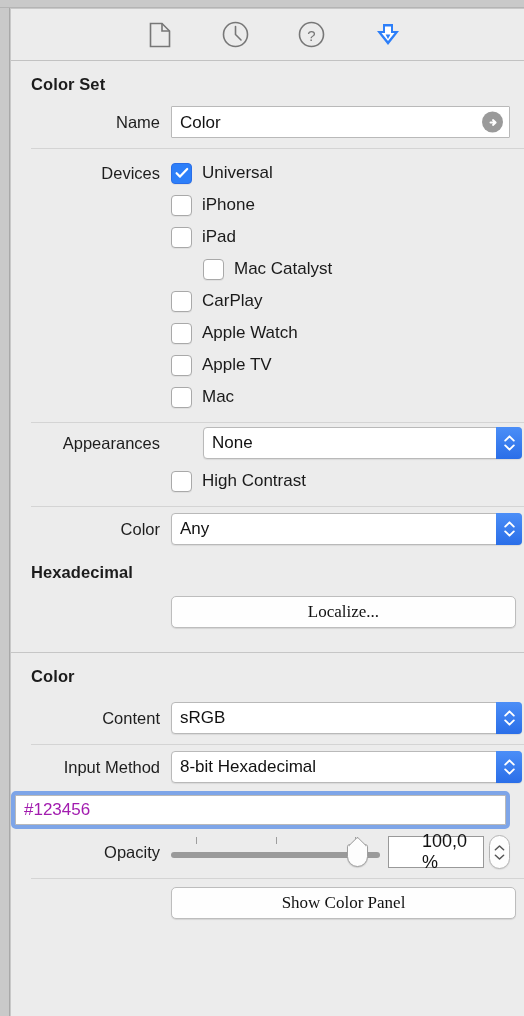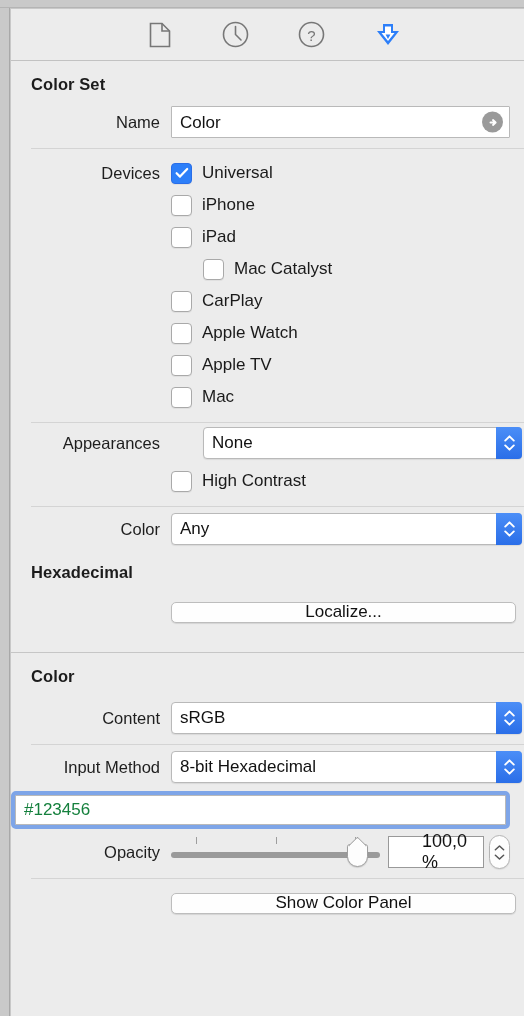--- a/index.html
+++ b/index.html
@@ -147,21 +147,21 @@
   }
   .hexfield {
     height: 30px;
     background: #fff;
     border: 1px solid #b9b9b9;
     border-radius: 1px;
     display: flex;
     align-items: center;
     padding: 0 8px;
     font-size: 17px;
-    color: #15803d;
+    color: #a21caf;
   }
 
   
   .popup {
     position: relative;
     flex: 1;
     height: 32px;
     margin-right: 2px;
     background: #ffffff;
     border: 1px solid #b9b9b9;
@@ -215,32 +215,33 @@
   .cb-label {
     margin-left: 10px;
     font-size: 17px;
     color: #1a1a1a;
     white-space: nowrap;
   }
 
   
   .pushbtn {
     flex: 1;
-    height: 21px;
+    height: 32px;
     margin-right: 8px;
     background: #fefefe;
     border: 1px solid #bdbdbd;
     border-radius: 5px;
     box-shadow: 0 1px 1px rgba(0,0,0,0.10);
     display: flex;
     align-items: center;
     justify-content: center;
     font-size: 17px;
     color: #111;
     cursor: default;
+    font-family: Liberation Serif, serif;
   }
 
   
   .slider {
     position: relative;
     flex: 1;
     height: 32px;
     margin-right: 8px;
   }
   .slider-ticks {

